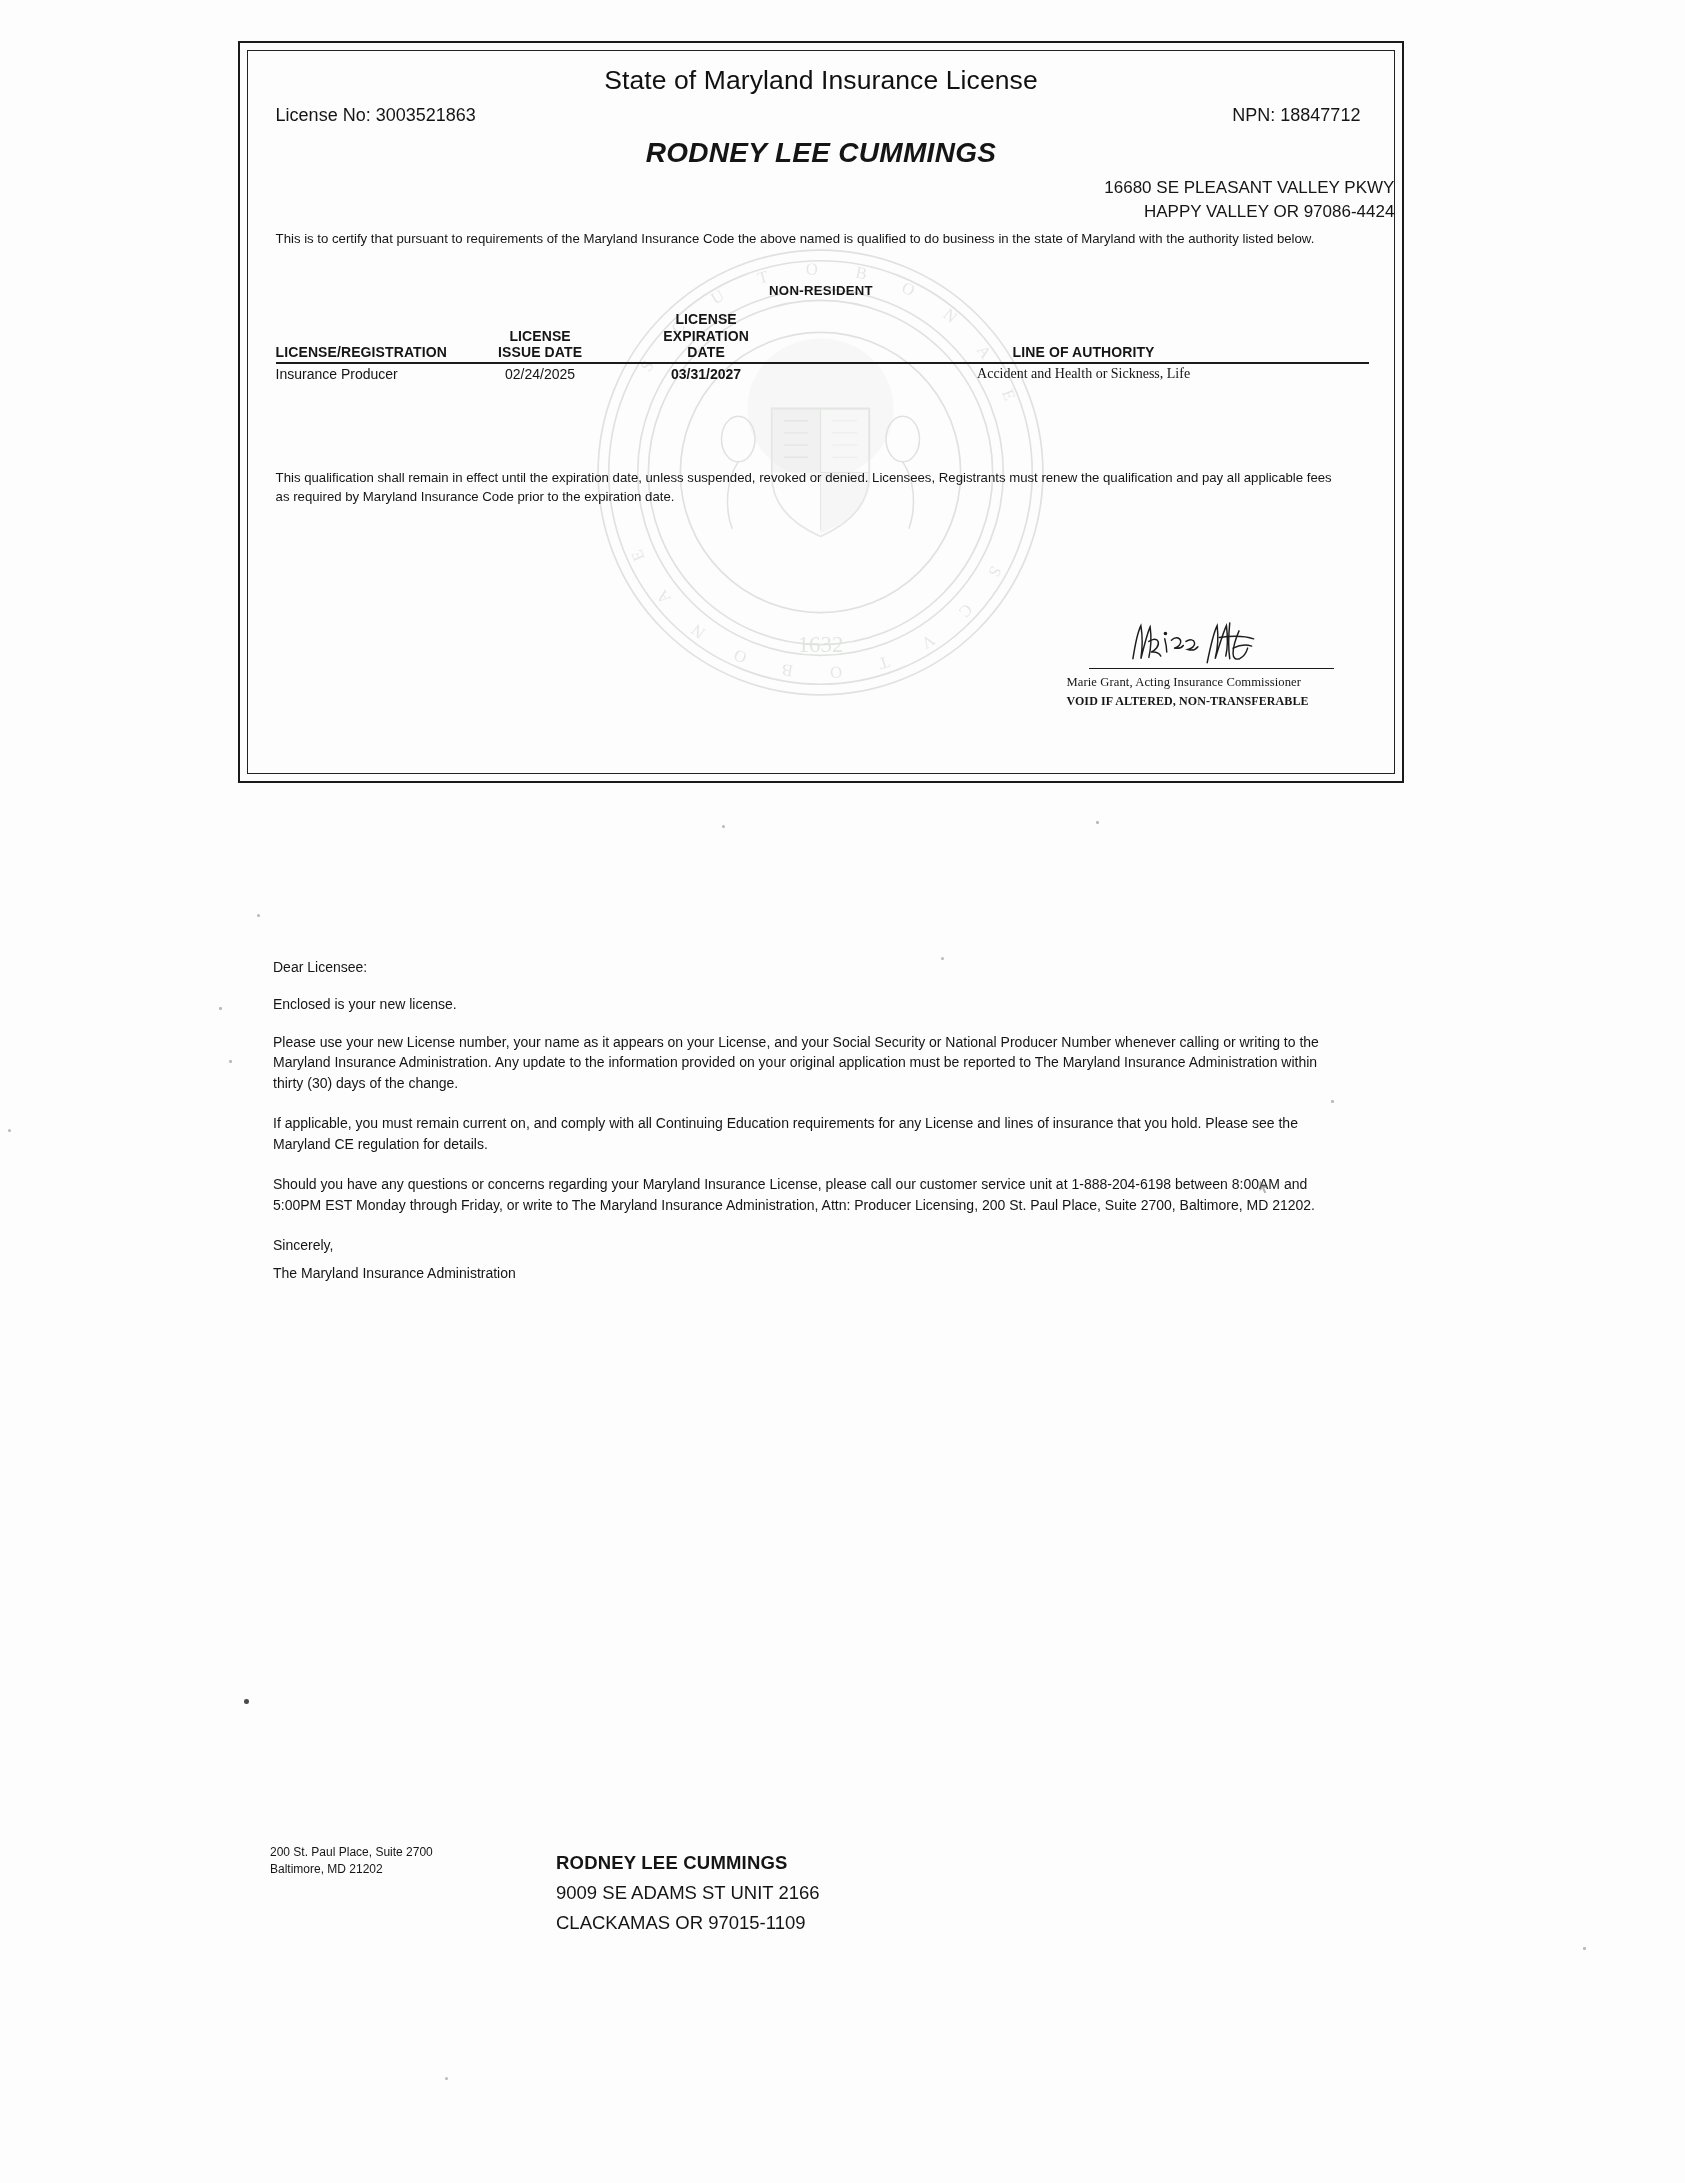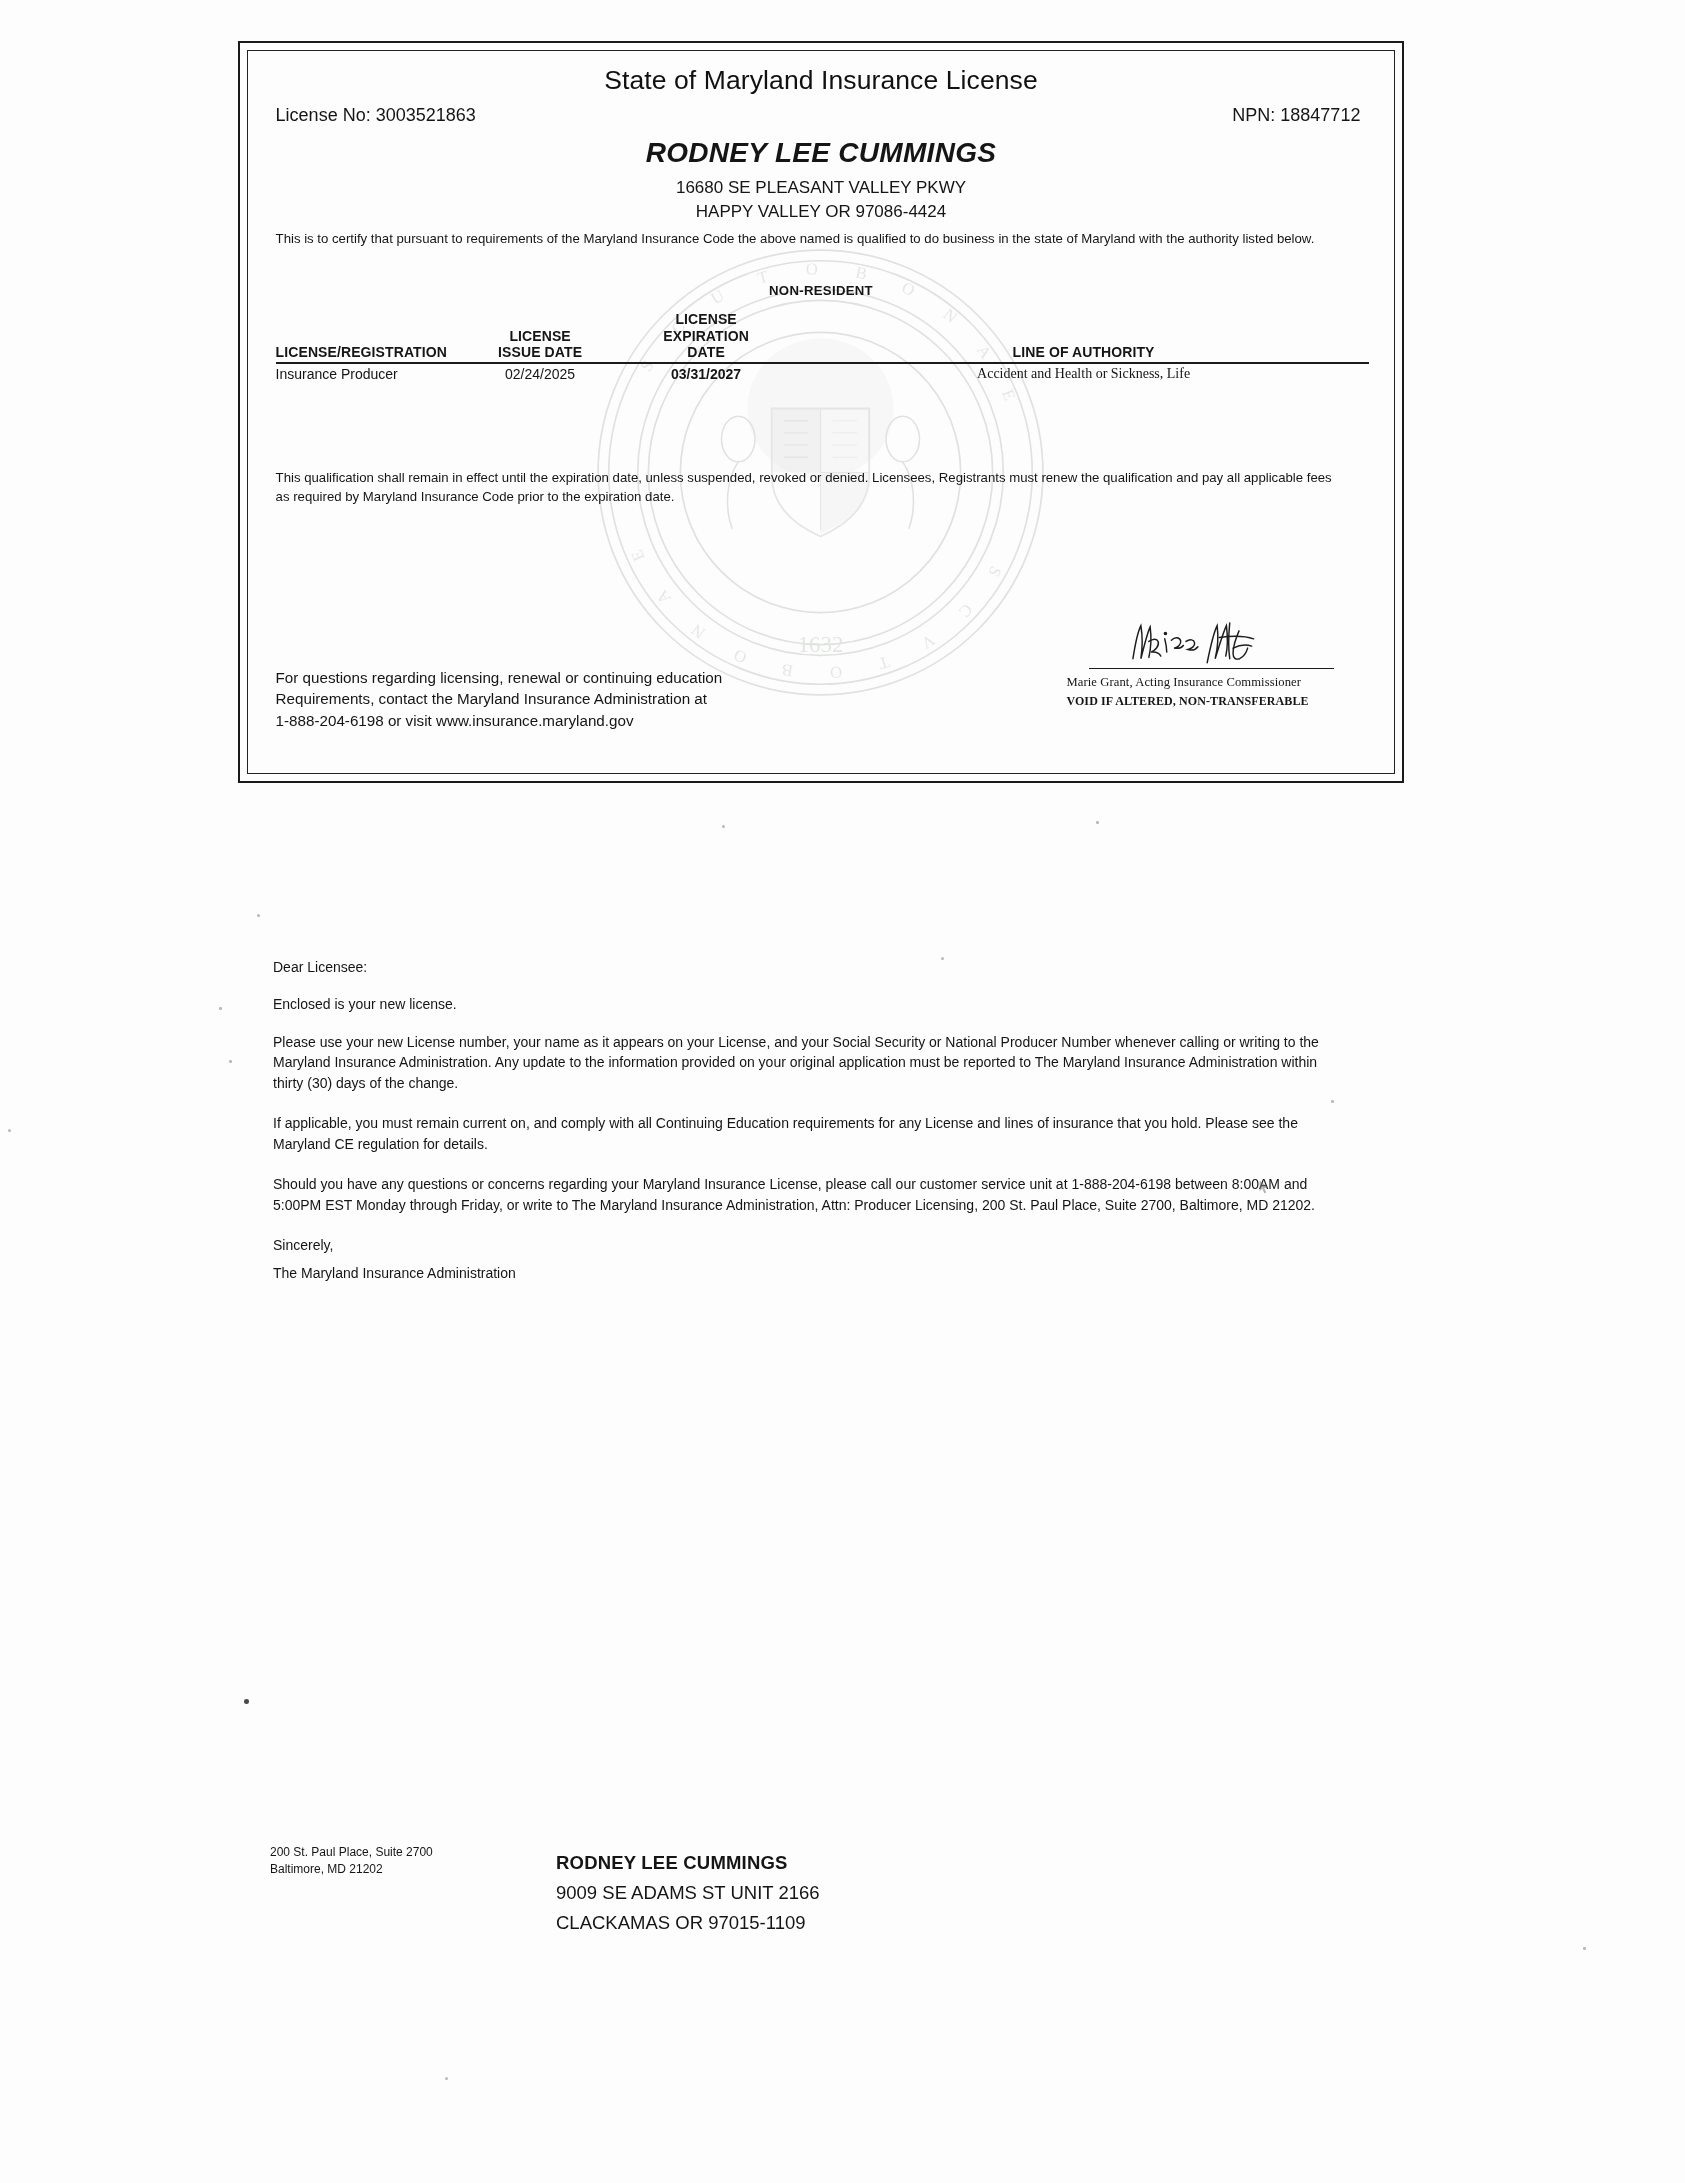--- a/index.html
+++ b/index.html
@@ -96,21 +96,21 @@
     text-align: center;
     font-size: 28px;
     font-weight: bold;
     font-style: italic;
     letter-spacing: 0.3px;
   }
   .holder-addr1,
   .holder-addr2 {
     position: absolute;
     left: 0; right: 0;
-    text-align: center;
+    text-align: right;
     font-size: 17px;
   }
   .holder-addr1 { top: 127px; }
   .holder-addr2 { top: 151px; }
 
   .certify {
     position: absolute;
     left: 28px;
     width: 1100px;
     top: 179px;
@@ -378,25 +378,20 @@
         <div class="tbl-row">
           <div class="td td-reg">Insurance Producer</div>
           <div class="td td-issue">02/24/2025</div>
           <div class="td td-exp">03/31/2027</div>
           <div class="td td-loa">Accident and Health or Sickness, Life</div>
         </div>
       </div>
 
       <div class="qualification">This qualification shall remain in effect until the expiration date, unless suspended, revoked or denied. Licensees, Registrants must renew the qualification and pay all applicable fees as required by Maryland Insurance Code prior to the expiration date.</div>
 
-      <div class="cert-contact">
-        <div>For questions regarding licensing, renewal or continuing education</div>
-        <div>Requirements, contact the Maryland Insurance Administration at</div>
-        <div>1-888-204-6198 or visit www.insurance.maryland.gov</div>
-      </div>
 
       <div class="sig-block">
         <div class="sig-mark">
           <svg viewBox="0 0 300 92" xmlns="http://www.w3.org/2000/svg">
             <g fill="none" stroke="#1d1d1d" stroke-width="2.2" stroke-linecap="round">
               <path d="M30 78c4-26 8-42 12-50 3 18 2 36 0 50 6-24 10-40 14-48 2 16 1 33-2 46"></path>
               <path d="M54 52c6-4 12-5 14 0 2 6-4 14-11 16 8-1 13 2 15 6"></path>
               <path d="M78 48c2 8 3 14 3 20"></path>
               <circle cx="79" cy="40" r="1.6" fill="#1d1d1d"></circle>
               <path d="M88 50c5-5 12-5 14 1 1 5-4 10-10 11 6 1 11 0 14-4"></path>

